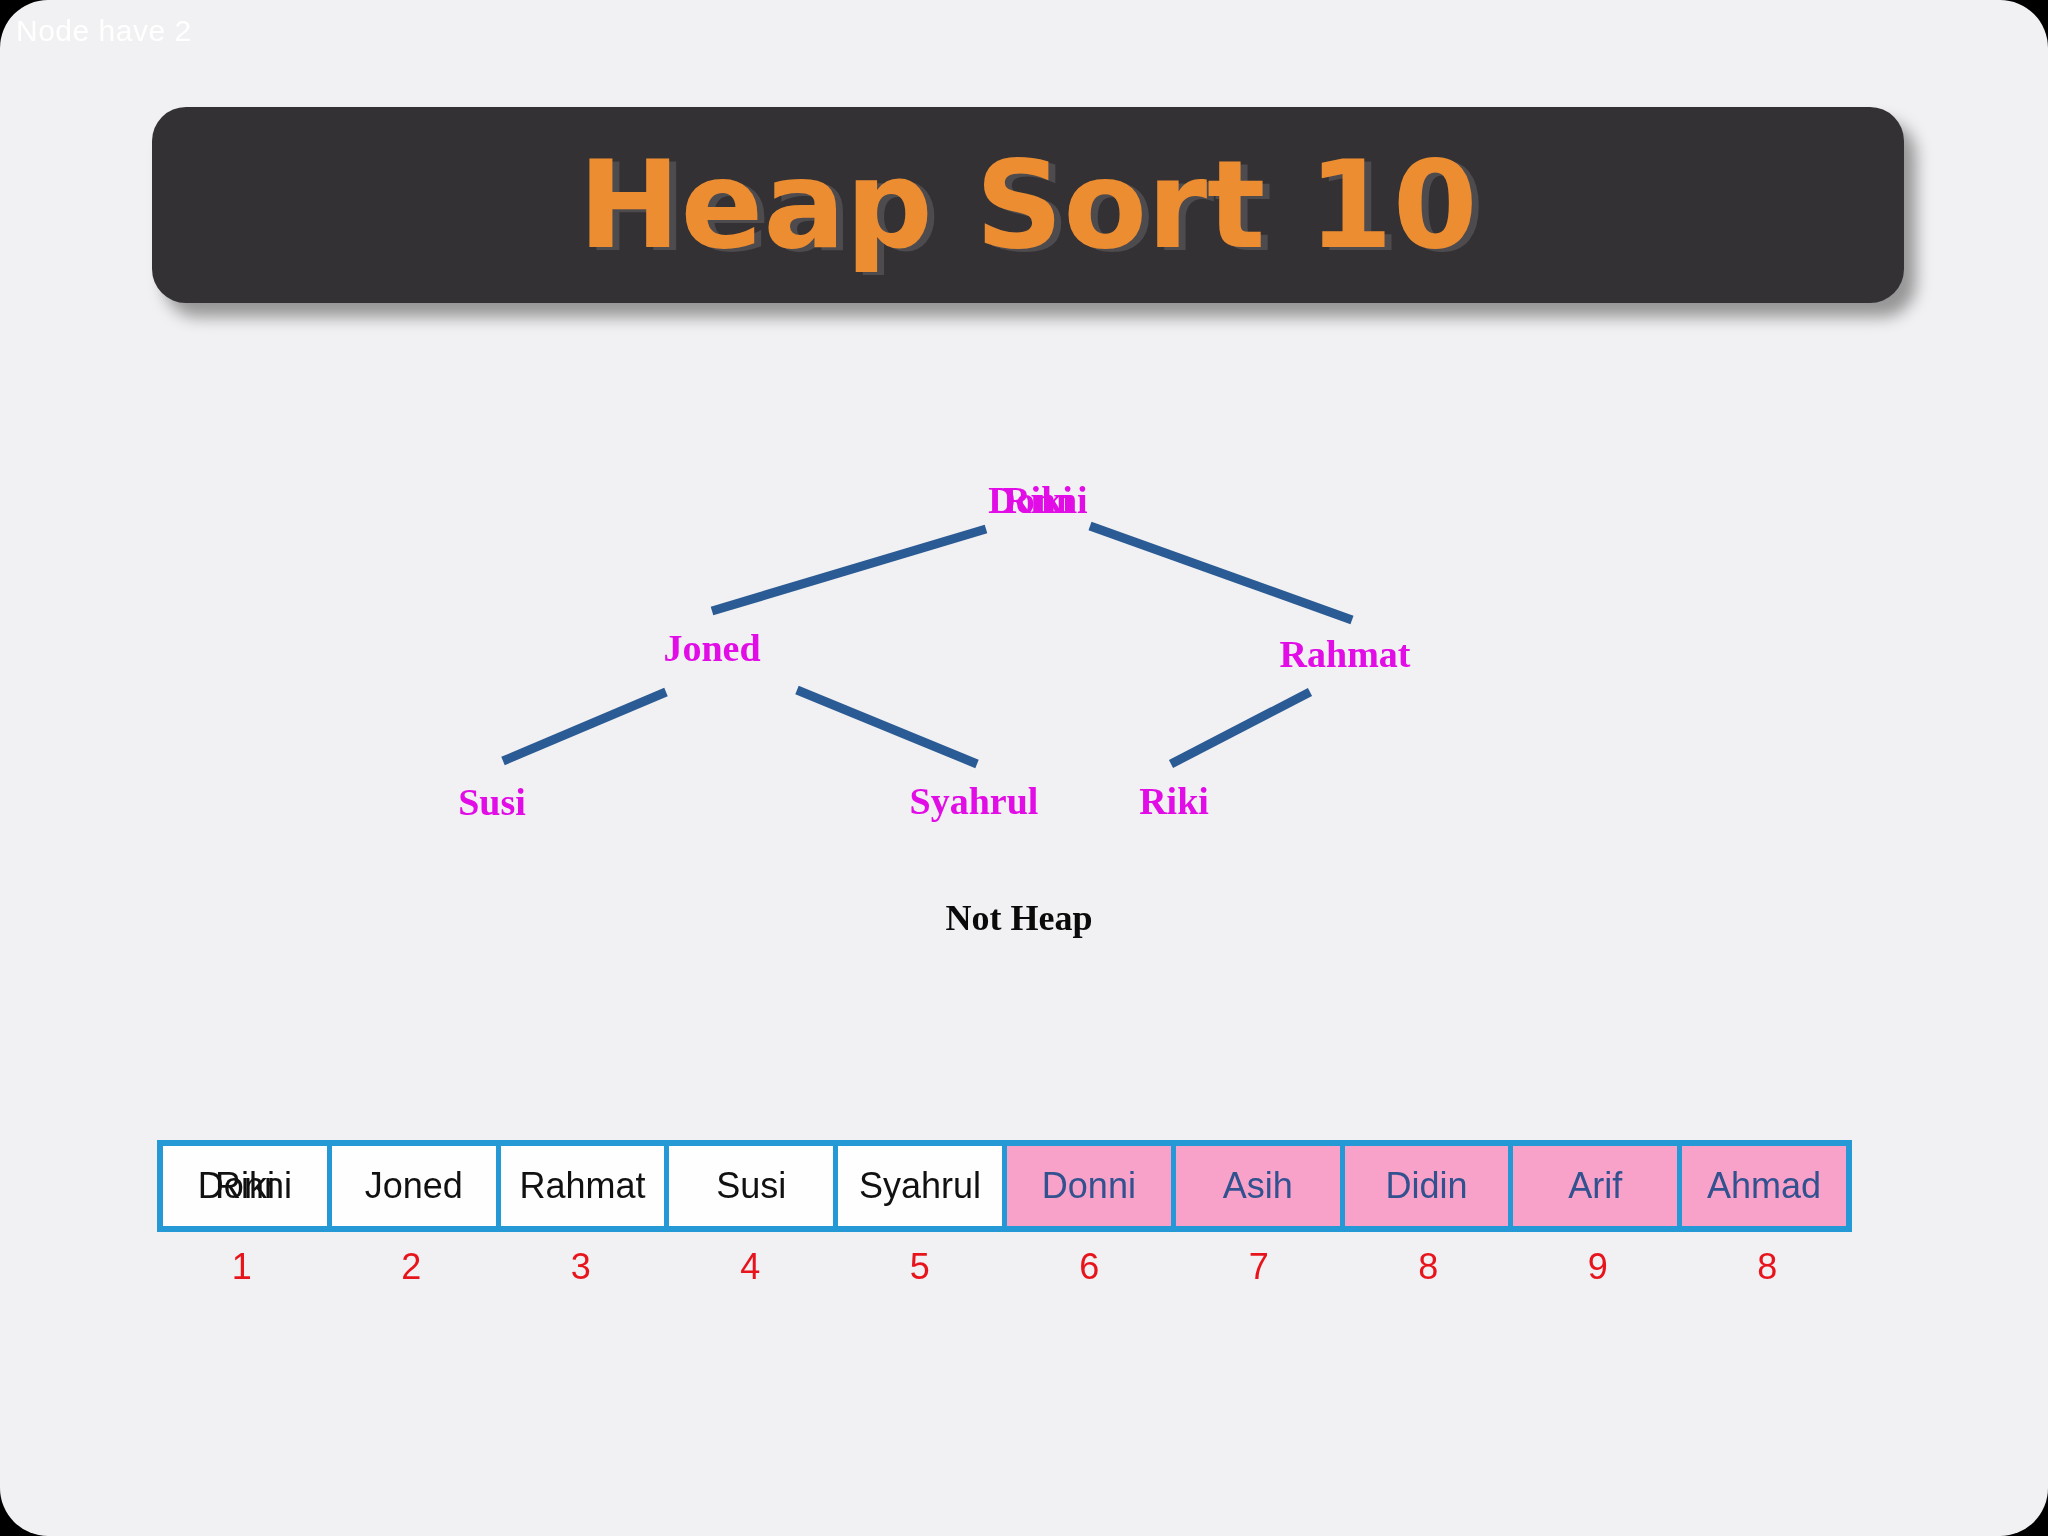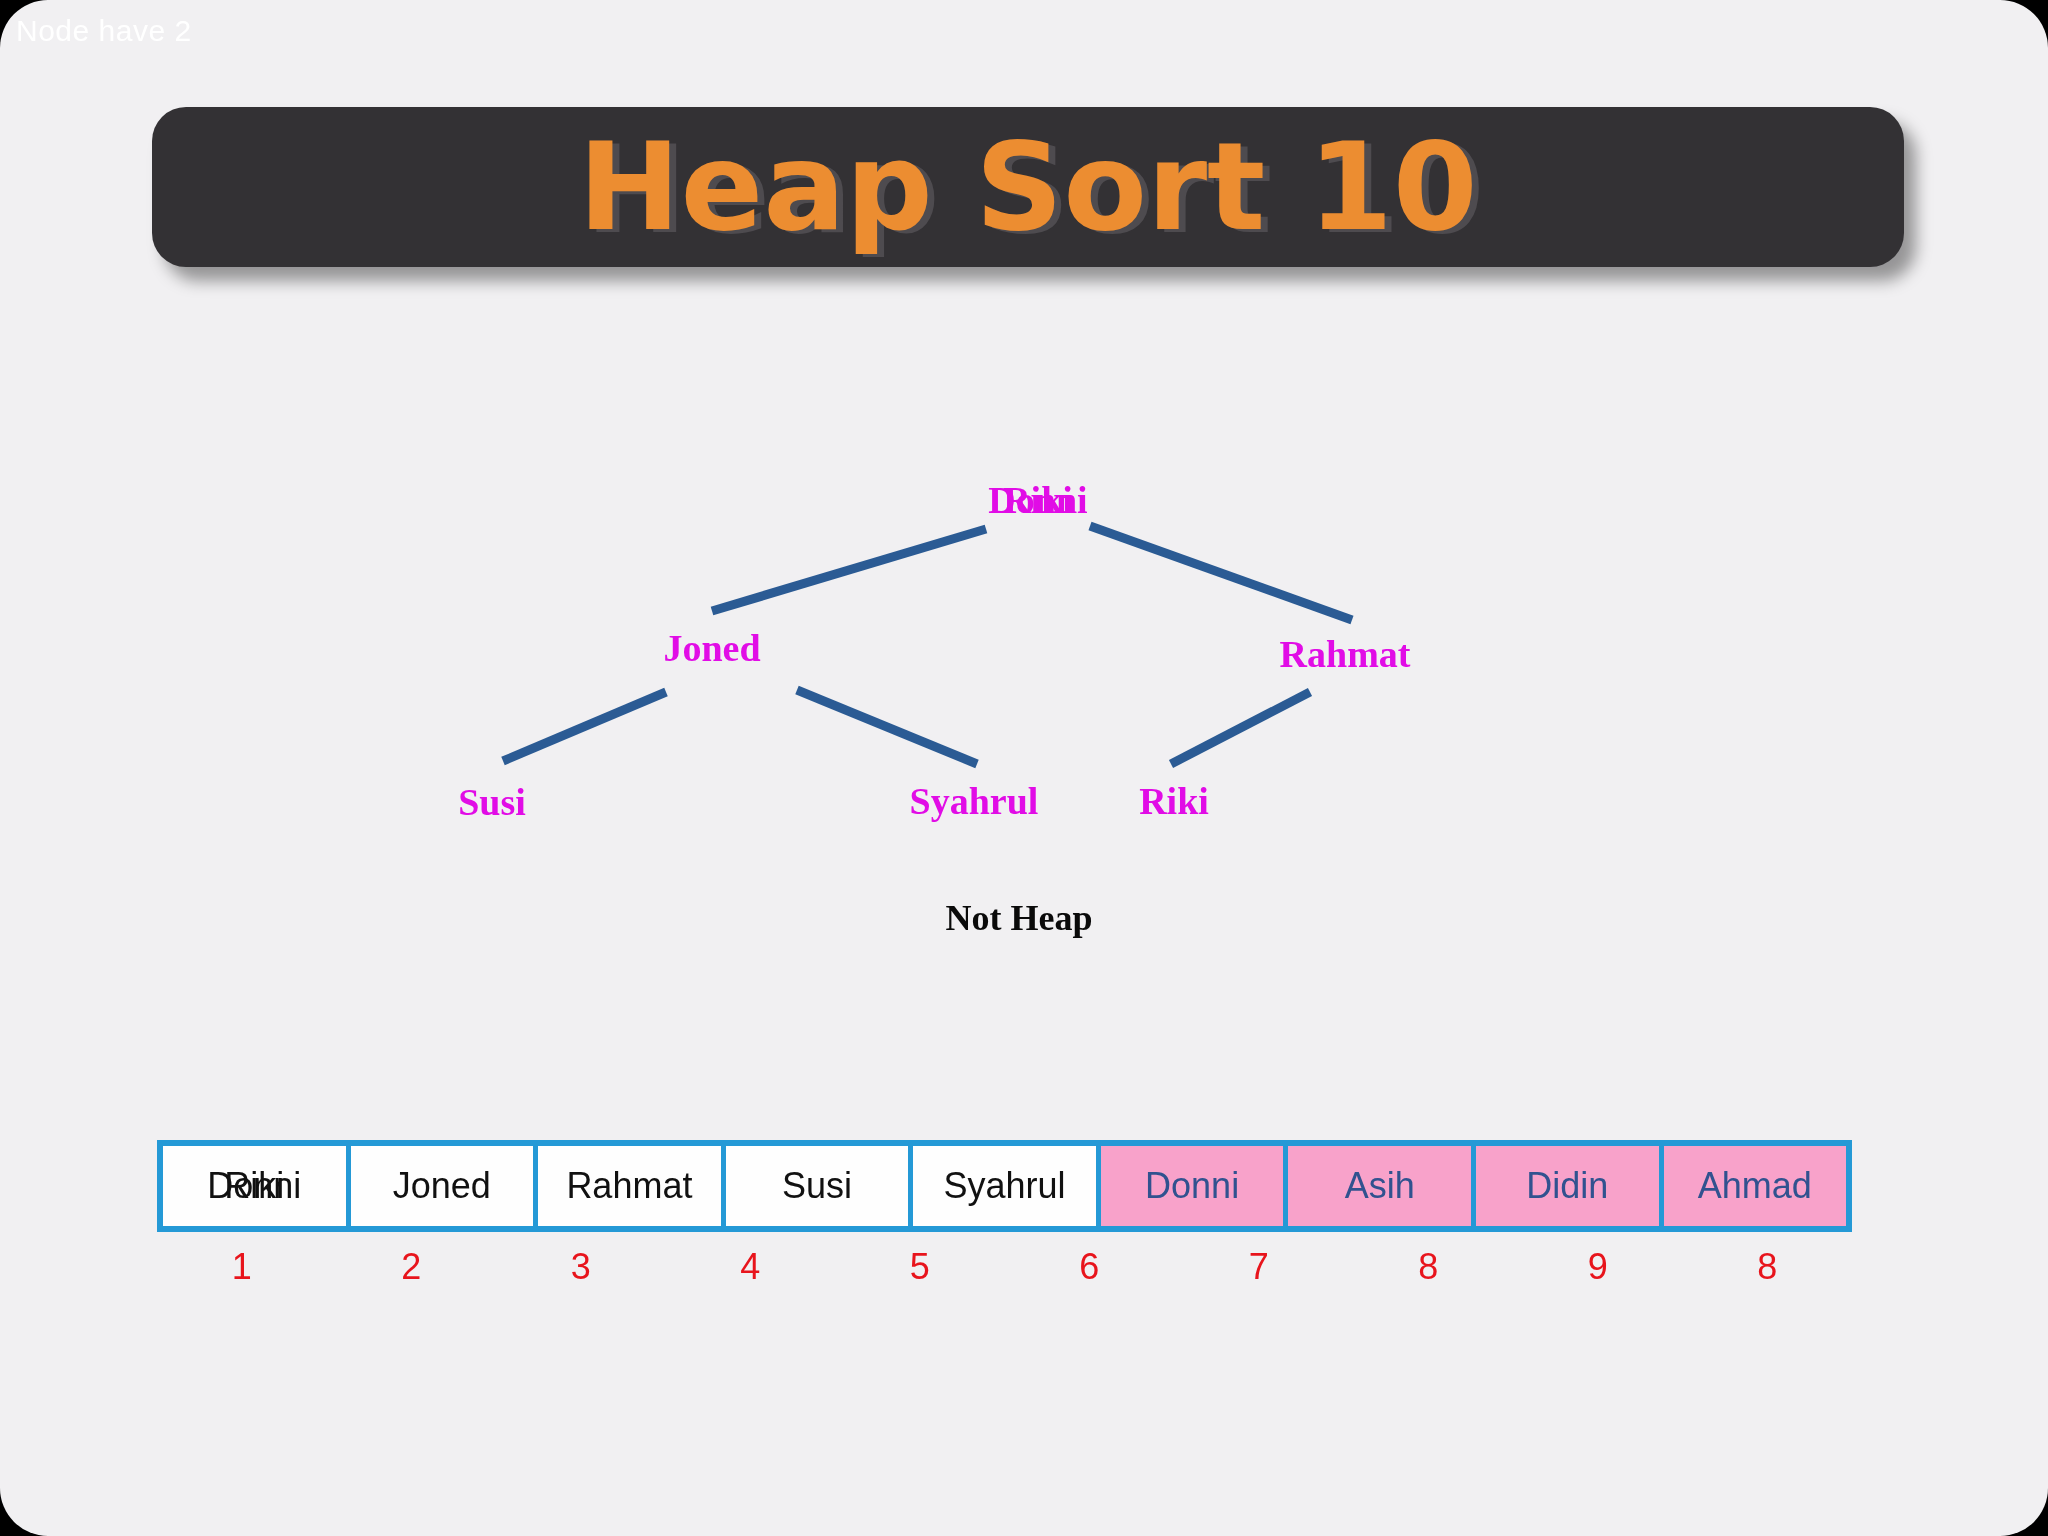--- a/index.html
+++ b/index.html
@@ -3,21 +3,21 @@
 <meta charset="utf-8">
 <style>
   html,body{margin:0;padding:0;background:#000;}
   body{width:2048px;height:1536px;position:relative;font-family:"Liberation Sans",sans-serif;}
   #stage{position:absolute;inset:0;background:#F1F0F2;border-radius:48px;overflow:hidden;}
 
   
   #status-text{position:absolute;left:16px;top:14px;color:#FFFFFF;font-size:30px;letter-spacing:0.5px;}
 
   
-  #banner{position:absolute;left:152px;top:107px;width:1752px;height:160px;background:#333134;
+  #banner{position:absolute;left:152px;top:107px;width:1752px;height:196px;background:#333134;
           border-radius:34px;display:flex;align-items:center;justify-content:center;
           box-shadow:12px 14px 16px rgba(0,0,0,0.38);}
   #app-title{font-family:"DejaVu Sans",sans-serif;font-weight:bold;font-size:122px;color:#EC8D31;
              text-shadow:7px 3px 0 #4E4B4F;white-space:nowrap;}
 
   
   #tree-edges{position:absolute;left:0;top:0;width:2048px;height:1536px;pointer-events:none;}
   .anchor{position:absolute;width:0;height:0;}
   .anchor > span{position:absolute;left:0;top:0;transform:translate(-50%,-50%);
                  font-family:"Liberation Serif",serif;font-weight:bold;font-size:38px;
@@ -98,20 +98,23 @@
     <div class="cell pink">
       <span>Donni</span>
     </div>
     <div class="cell pink">
       <span>Asih</span>
     </div>
     <div class="cell pink">
       <span>Didin</span>
     </div>
     <div class="cell pink">
+      <span>Arif</span>
+    </div>
+    <div class="cell pink">
       <span>Ahmad</span>
     </div>
   </div>
 
   <div id="index-row">
     <div class="idx">1</div>
     <div class="idx">2</div>
     <div class="idx">3</div>
     <div class="idx">4</div>
     <div class="idx">5</div>

